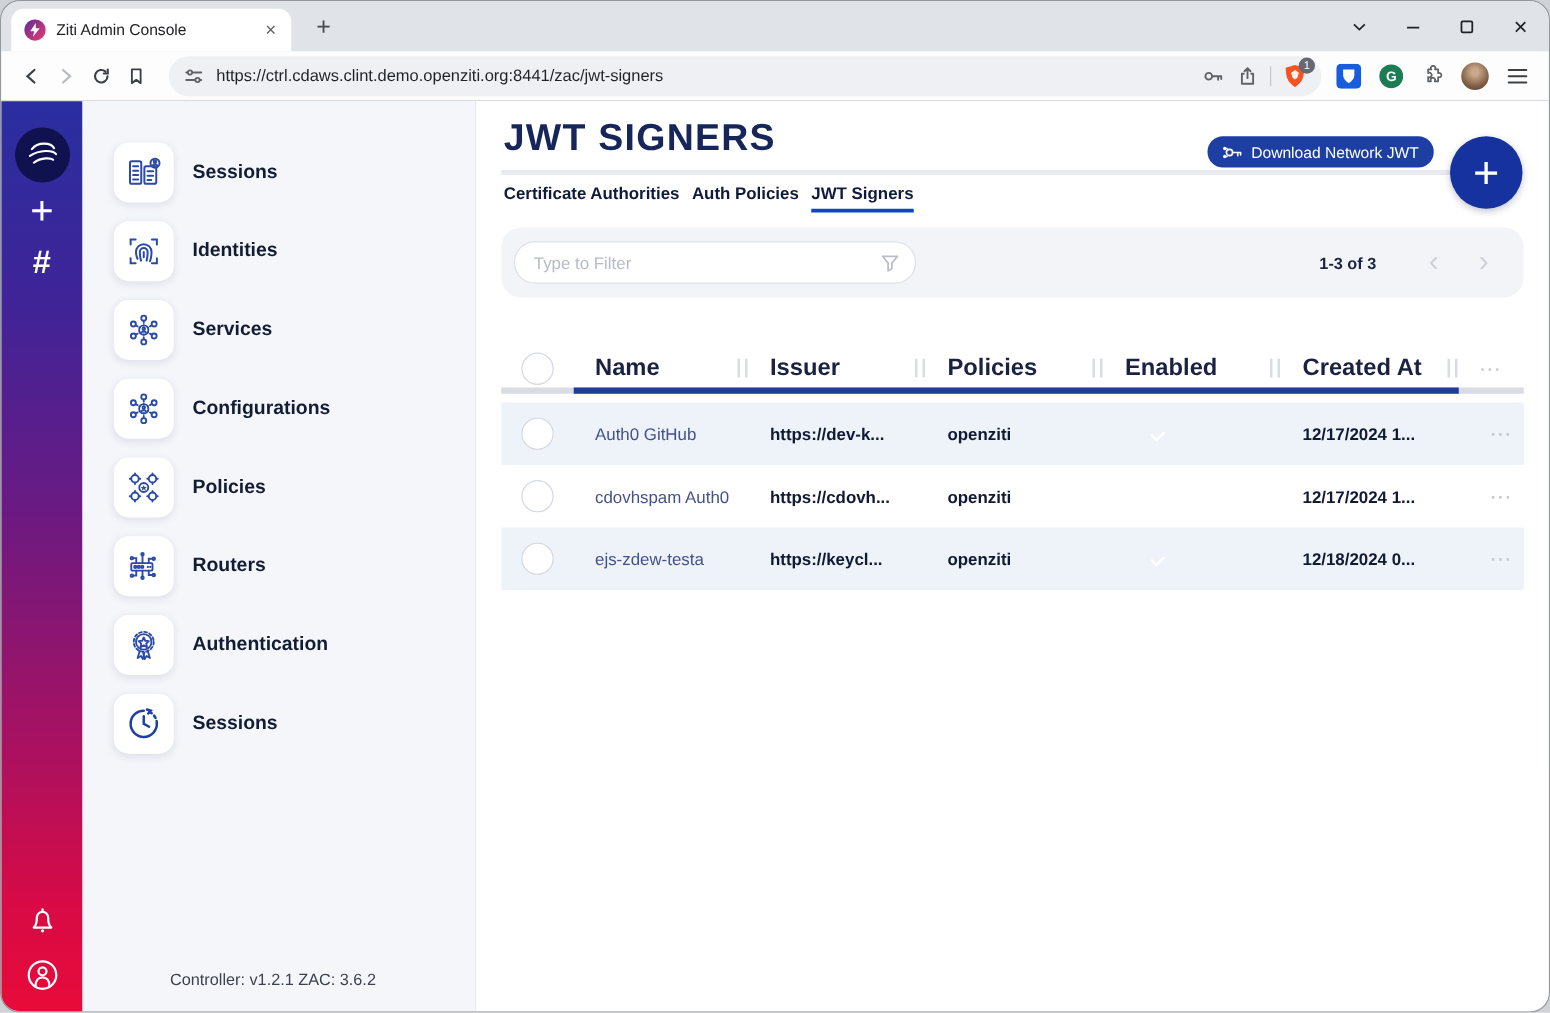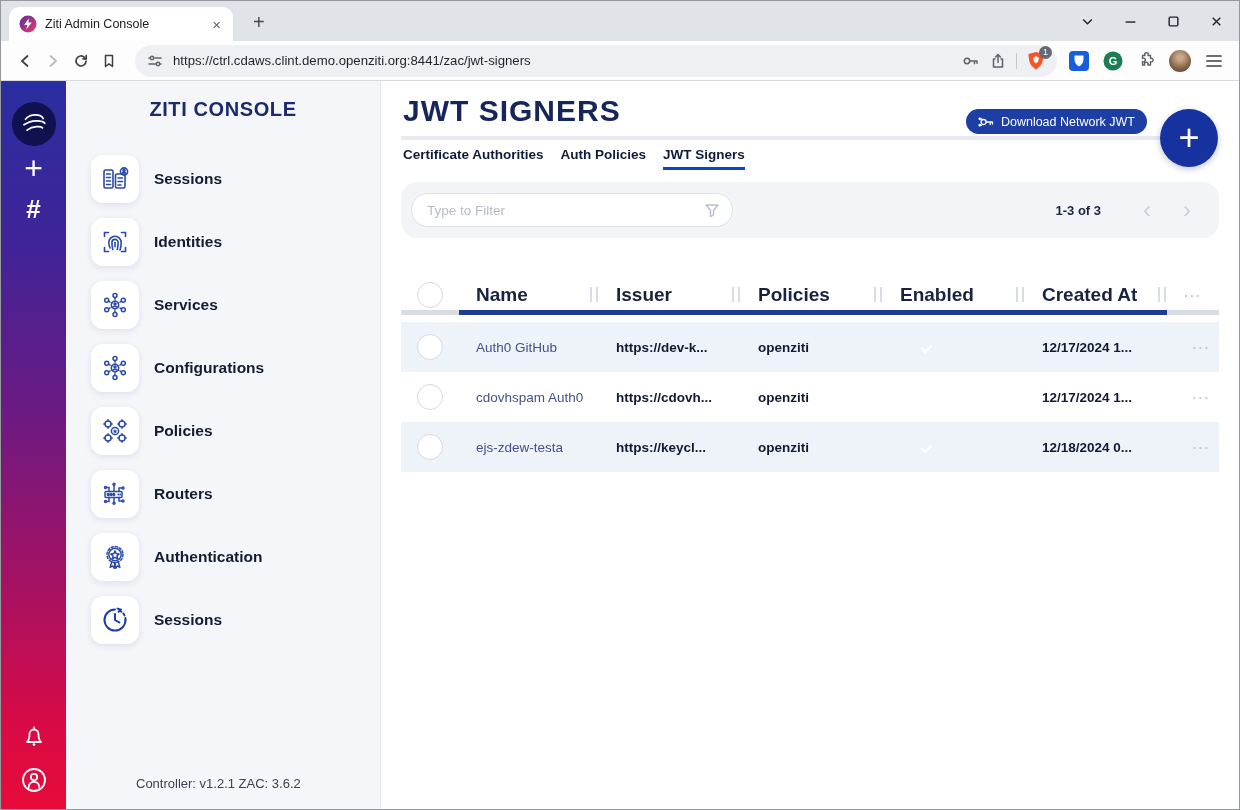--- a/index.html
+++ b/index.html
@@ -1,18 +1,18 @@
 <!DOCTYPE html>
 <html><head>
 <meta charset="utf-8">
 <style>
   html,body{margin:0;padding:0;background:#cfd2d6;font-family:"Liberation Sans",sans-serif;}
   *{box-sizing:border-box;}
   svg{display:block;}
-  .window{width:1240px;height:810px;border:1px solid #95989d;border-radius:0;overflow:hidden;background:#fff;position:relative;}
+  .window{width:1240px;height:810px;border:1px solid #95989d;border-radius:16px;overflow:hidden;background:#fff;position:relative;}
 
   
   .tabstrip{height:40px;background:#e0e3e8;position:relative;}
   .tab{position:absolute;left:8px;top:6px;width:224px;height:34px;background:#fff;border-radius:10px 10px 0 0;display:flex;align-items:center;padding:0 10px;}
   .tab-title{flex:1;font-size:12.5px;color:#202124;margin-left:8px;white-space:nowrap;overflow:hidden;}
   .tab-close{font-size:15px;color:#5f6368;cursor:pointer;padding:0 2px;}
   .newtab{position:absolute;left:246px;top:8px;font-size:20px;color:#46494e;font-weight:400;padding:2px 6px;}
   .win-controls{position:absolute;right:16px;top:0;height:40px;display:flex;align-items:center;gap:30px;}
   .toolbar{height:40px;background:#fdfdfe;border-bottom:1px solid #d8dade;display:flex;align-items:center;padding:0 10px;}
   .nav-btn{margin:0 6px;}
@@ -40,21 +40,21 @@
   .nav-item{height:63px;display:flex;align-items:center;padding-left:25px;gap:15px;cursor:pointer;}
   .tile{width:48px;height:48px;background:#fff;border-radius:12px;box-shadow:0 2px 7px rgba(20,30,80,.10);display:flex;align-items:center;justify-content:center;flex-shrink:0;}
   .nav-label{font-size:15.5px;font-weight:600;color:#121c33;}
   .side-footer{margin-top:auto;margin-bottom:20px;margin-left:70px;font-size:13px;color:#3c4250;}
 
   .main{flex:1;background:#fff;position:relative;padding:0 20px;min-width:0;}
   .page-title{font-size:30px;font-weight:800;color:#17265a;letter-spacing:1px;margin:14px 0 0 2px;line-height:32px;}
   .title-rule{position:absolute;top:55px;left:20px;right:70px;height:4px;background:#e8eaef;}
   .download-btn{position:absolute;top:28px;right:92px;height:25px;background:#1d3ea3;border-radius:13px;color:#fff;font-size:12.5px;font-weight:400;display:flex;align-items:center;gap:6px;padding:0 12px;cursor:pointer;z-index:2;}
   .fab{position:absolute;top:28px;right:21px;width:58px;height:58px;border-radius:50%;background:#16329f;color:#fff;font-size:36px;font-weight:300;display:flex;align-items:center;justify-content:center;cursor:pointer;z-index:3;box-shadow:0 2px 6px rgba(10,20,80,.25);}
-  .tabs{display:flex;gap:17px;margin-top:20px;margin-left:2px;}
+  .tabs{display:flex;gap:10px;margin-top:20px;margin-left:2px;}
   .tabbtn{font-size:13.5px;font-weight:700;color:#101b3c;position:relative;padding-bottom:8px;cursor:pointer;}
   .tabbtn.active::after{content:"";position:absolute;left:0;right:0;bottom:0;height:3px;background:#0c45c8;}
   .filterbar{margin-top:12px;height:56px;background:#f3f4f8;border-radius:16px;display:flex;align-items:center;padding:0 16px 0 10px;}
   .search-wrap{position:relative;width:322px;}
   .filter-input{width:100%;height:34px;border-radius:17px;border:1px solid #dee1ea;background:#fff;padding:0 40px 0 15px;font-size:13.5px;color:#30374a;outline:none;font-family:"Liberation Sans",sans-serif;}
   .filter-input::placeholder{color:#b7bbc7;}
   .funnel{position:absolute;right:12px;top:8px;}
   .count{margin-left:auto;font-size:13px;font-weight:700;color:#1c2340;}
   .pager-prev{margin-left:42px;}
   .pager-prev,.pager-next{font-size:24px;color:#cbd0d9;line-height:1;cursor:default;}
@@ -230,21 +230,20 @@
       <div class="rail-profile">
         <svg width="30" height="30" viewBox="0 0 30 30" fill="none" stroke="#fff" stroke-width="1.8" stroke-linecap="round">
           <circle cx="15" cy="15" r="11"></circle>
           <circle cx="15" cy="12" r="3.2"></circle>
           <path d="M9.5 23.5 c0 -4.2 2.2 -6.7 5.5 -6.7 s5.5 2.5 5.5 6.7"></path>
         </svg>
       </div>
     </div>
 
     <div class="sidebar">
-      <div class="console-title">ZITI CONSOLE</div>
       <div class="nav">
         <div class="nav-item">
           <span class="tile">
             <svg width="30" height="30" viewBox="0 0 30 30" fill="none" stroke="#2b4aa8" stroke-width="1.6" stroke-linecap="round">
               <rect x="4" y="6" width="9" height="18" rx="1.5"></rect>
               <path d="M6.5 10 h4 M6.5 13.5 h4 M6.5 17 h4 M6.5 20.5 h4"></path>
               <rect x="15.5" y="10" width="9.5" height="14" rx="1.5"></rect>
               <path d="M18 14 h4.5 M18 17.5 h4.5 M18 21 h3"></path>
               <circle cx="24" cy="7.5" r="3.6"></circle>
                 <circle cx="24" cy="6.4" r="1"></circle>

